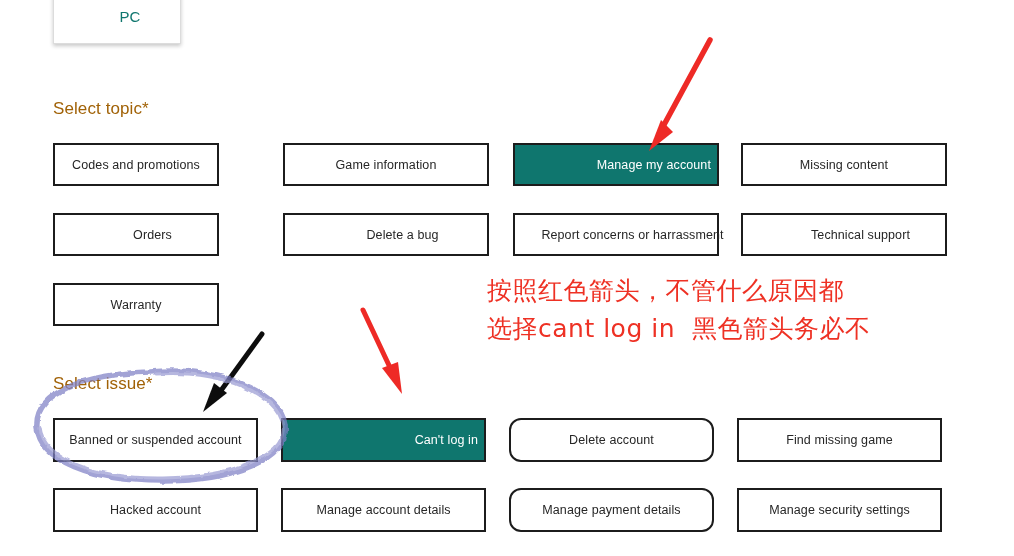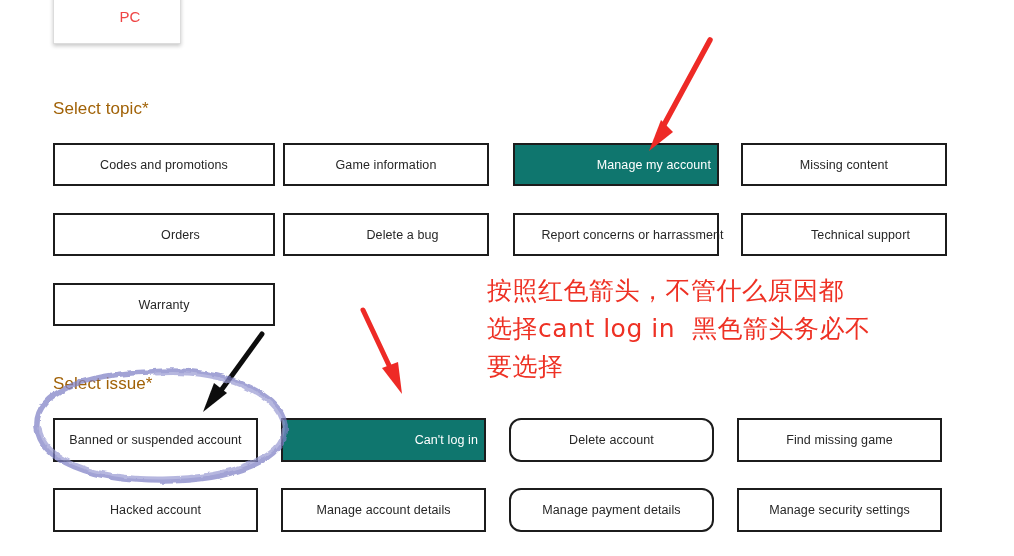--- a/index.html
+++ b/index.html
@@ -26,21 +26,21 @@
     background: #ffffff;
     border: 1px solid #dcdcdc;
     box-shadow: 0 2px 4px rgba(0,0,0,0.22);
     display: flex;
     align-items: center;
     justify-content: center;
     box-sizing: border-box;
   }
   #platform-card .pc-label {
     font-size: 15px;
-    color: #ef4444;
+    color: #0f766e;
     margin-left: 26px;
   }
 
   
   .section-heading {
     position: absolute;
     font-size: 17px;
     color: #a16207;
     letter-spacing: .1px;
     white-space: nowrap;
@@ -68,21 +68,21 @@
     background: #0f766e;
     border-color: #1c1c1c;
     color: #ffffff;
     justify-content: flex-end;
   }
 
   
   .topic-r1 { top: 143px; height: 43px; }
   .topic-r2 { top: 213px; height: 43px; padding-left: 39px; }
   .topic-r3 { top: 283px; height: 43px; }
-  .topic-c1 { left: 53px;  width: 222px; text-align: right; }
+  .topic-c1 { left: 53px;  width: 166px; text-align: right; }
   .topic-c2 { left: 283px; width: 206px; }
   .topic-c3 { left: 513px; width: 206px; }
   .topic-c4 { left: 741px; width: 206px; }
 
   
   .issue-r1 { top: 418px; height: 44px; }
   .issue-r2 { top: 488px; height: 44px; }
   .issue-c1 { left: 53px;  width: 205px; }
   .issue-c2 { left: 281px; width: 205px; }
   .issue-c3 { left: 509px; width: 205px; border-radius: 12px; }
@@ -214,14 +214,13 @@
     <path d="M 156 374
              C 222 370, 279 394, 283 426
              C 287 456, 231 477, 163 478
              C 96 479, 43 459, 40 427" stroke="#9b9cd4" stroke-width="3" fill="none" stroke-linecap="round"></path>
   </g>
 </svg>
 
 <div id="annotation-note">
   <span class="note-line">按照红色箭头，不管什么原因都</span>
   <span class="note-line">选择cant log in  黑色箭头务必不</span>
-  <span class="note-line">要选择</span>
 </div>
 
 </body></html>

